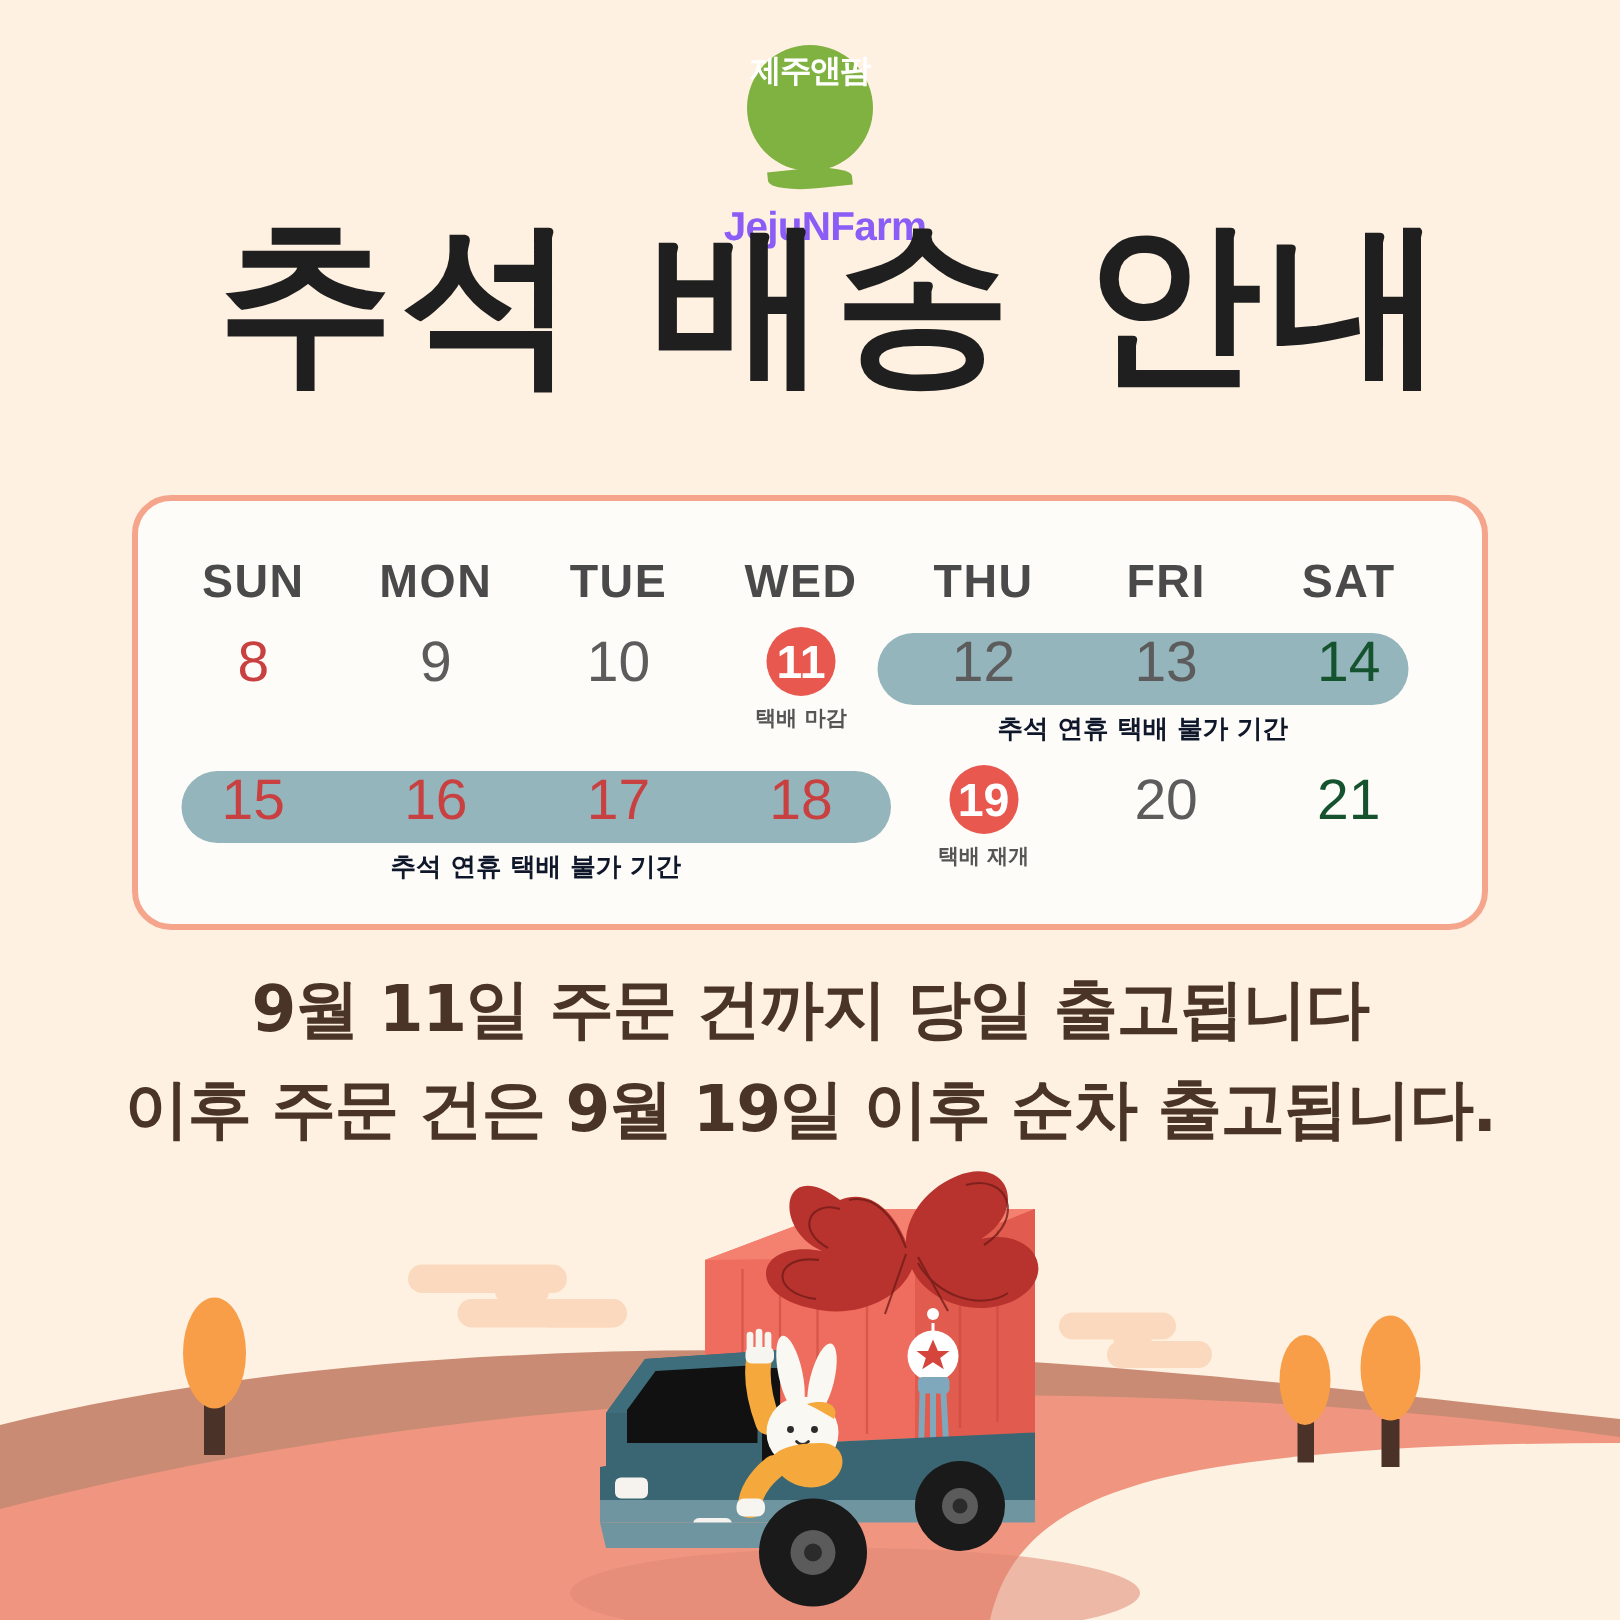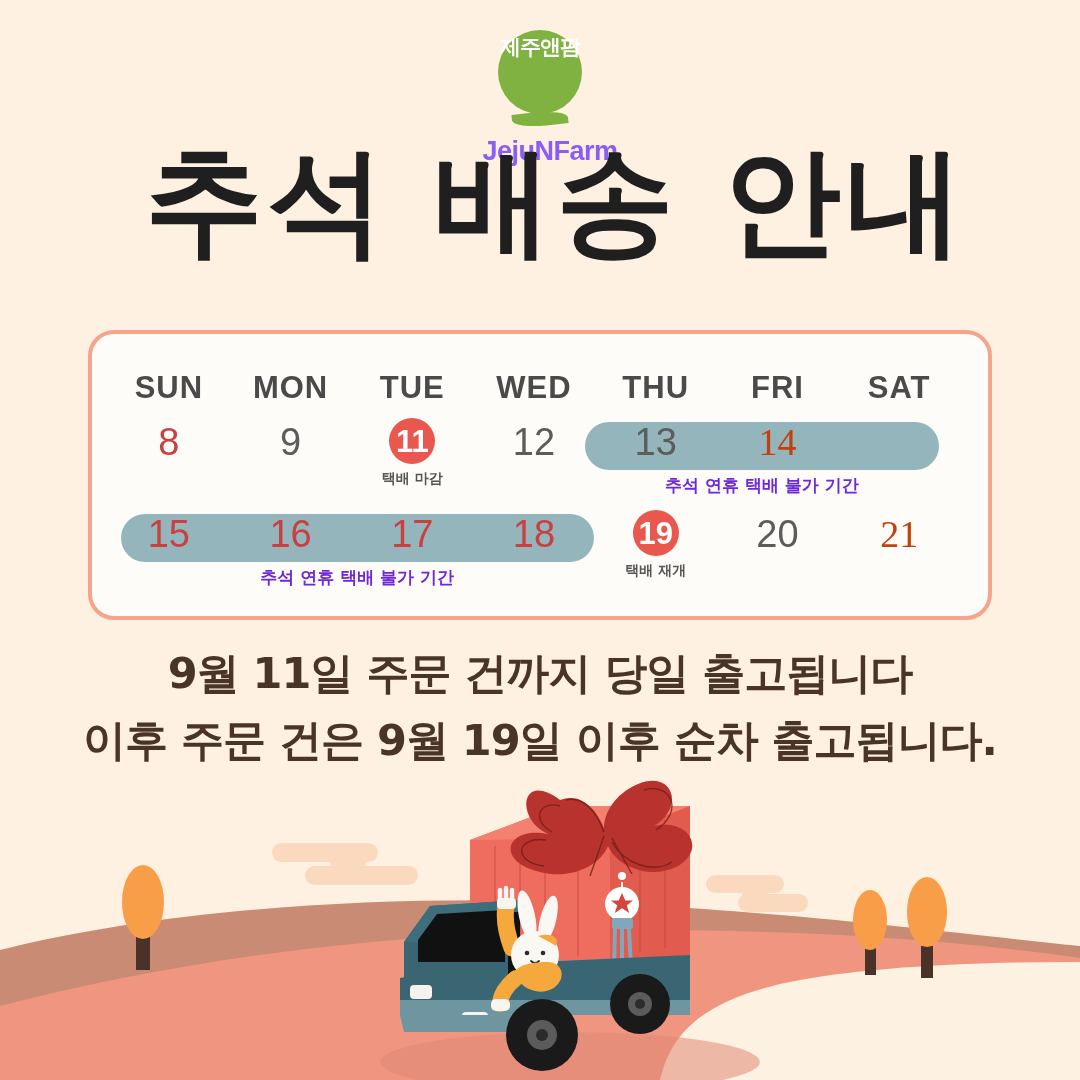--- a/index.html
+++ b/index.html
@@ -62,37 +62,37 @@
   .week-days { display:grid; grid-template-columns:repeat(7,1fr); position:relative; z-index:3; }
   .cell { position:relative; height:92px; display:flex; flex-direction:column; align-items:center; }
   .num {
     font-size:38px; font-weight:400; line-height:1;
     font-family:"Liberation Sans",sans-serif;
     margin-top:14px; height:44px; display:flex; align-items:center; justify-content:center;
     width:46px;
   }
   .num.gray  { color:#5C5C5C; }
   .num.red   { color:#C94040; }
-  .num.blue  { color:#c2410c;font-family:Liberation Serif, serif; }
+  .num.blue  { color:#14532d; }
   .num.badge {
     background:#E8584F; color:#ffffff; border-radius:50%;
     width:46px; height:46px; margin-top:12px; font-weight:700; font-size:31px;
   }
   .cap {
     font-size:14px; color:#555555; margin-top:6px; white-space:nowrap;
     font-family:"DejaVu Sans",sans-serif; font-weight:700;
   }
 
   
   .pill {
     position:absolute; top:16px; height:48px; border-radius:26px;
     background:#94B5BC; z-index:1;
   }
   .pill-label {
-    position:absolute; top:68px; font-size:17px; color:#6d28d9; white-space:nowrap;
+    position:absolute; top:68px; font-size:17px; color:#0f172a; white-space:nowrap;
     font-family:"DejaVu Sans",sans-serif; font-weight:700; text-align:center; z-index:3;
   }
 
   
   .body-copy {
     position:absolute; top:640px; left:0; width:1080px; text-align:center; z-index:5;
     font-family:"DejaVu Sans",sans-serif; font-weight:700;
     font-size:43px; line-height:1.55; color:#4A3428; letter-spacing:-1px;
   }
 </style>
@@ -264,20 +264,23 @@
     <div class="pill" style="left:56.0%; width:41.5%;"></div>
     <div class="pill-label" style="left:56.0%; width:41.5%;">추석 연휴 택배 불가 기간</div>
     <div class="week-days">
       <div class="cell">
         <div class="num red">8</div>
       </div>
       <div class="cell">
         <div class="num gray">9</div>
       </div>
       <div class="cell">
+        <div class="num gray">10</div>
+      </div>
+      <div class="cell">
         <div class="num badge">11</div>
         <div class="cap">택배 마감</div>
       </div>
       <div class="cell">
         <div class="num gray">12</div>
       </div>
       <div class="cell">
         <div class="num gray">13</div>
       </div>
       <div class="cell">

